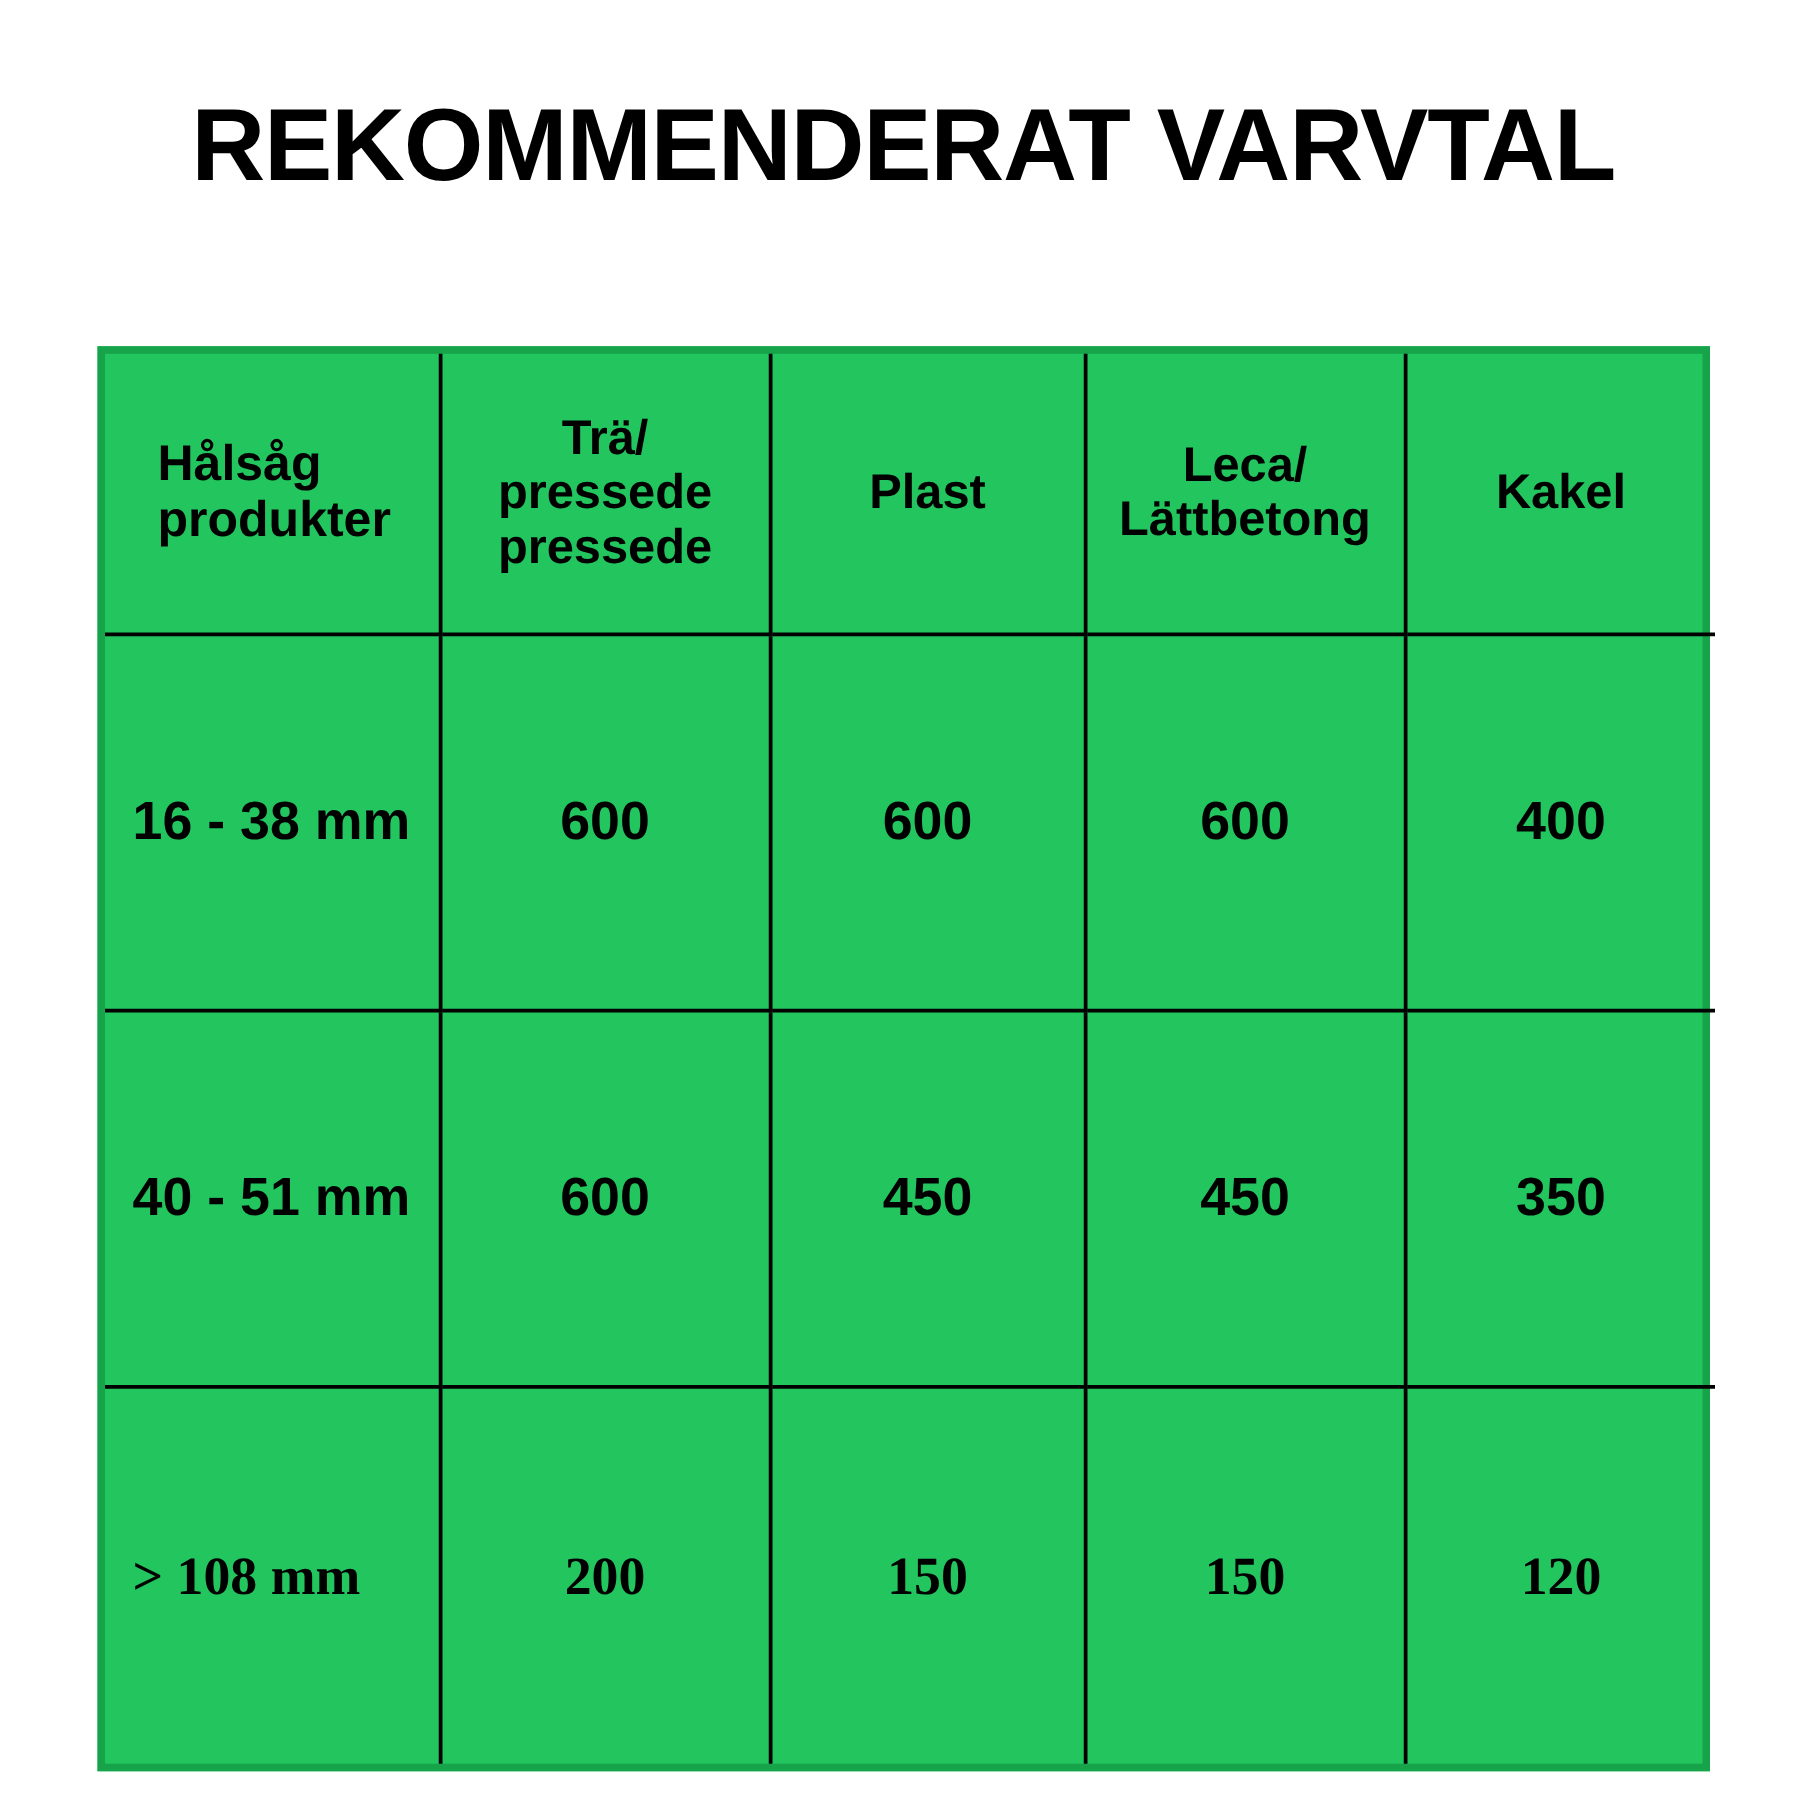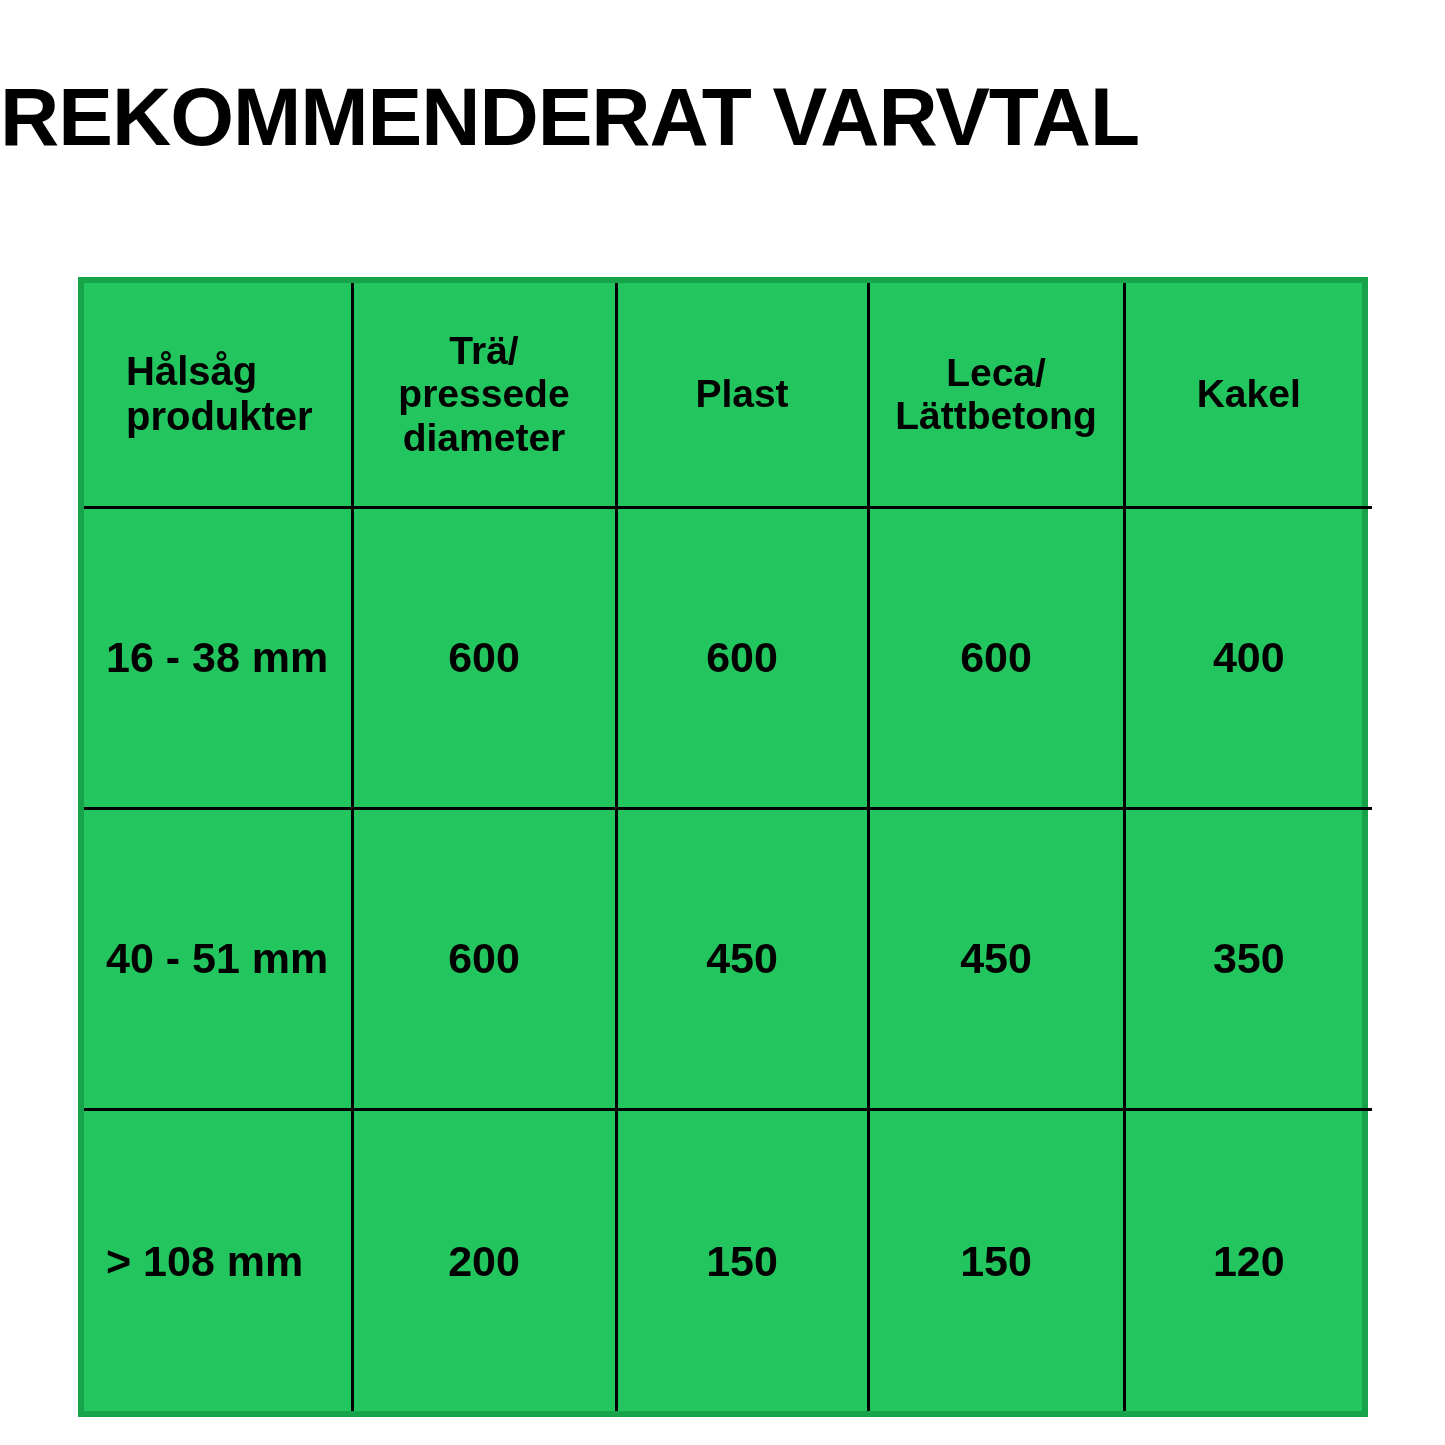--- a/index.html
+++ b/index.html
@@ -19,20 +19,21 @@
     width: 1445px;
     height: 1445px;
     box-sizing: border-box;
     position: relative;
   }
   .title {
     position: absolute;
     top: 74px;
     left: 0;
     width: 1445px;
+    text-align: center;
     font-size: 82px;
     font-weight: bold;
     letter-spacing: -1px;
     line-height: 1.05;
     white-space: nowrap;
   }
   .table-wrap {
     position: absolute;
     top: 277px;
     left: 78px;
@@ -58,21 +59,21 @@
     border: 3px solid #000000;
     font-weight: bold;
     vertical-align: middle;
     padding: 0 6px;
     box-sizing: border-box;
   }
   
   table.spec tr > *:first-child { border-left: none; }
   table.spec tr > *:last-child { border-right: none; }
   table.spec thead tr > * { border-top: none; }
-  table.spec tbody tr:last-child > * { border-bottom: none; }
+  table.spec tbody tr:last-child > * { border-bottom: none; font-family: Liberation Serif, serif; }
 
   thead th {
     height: 224px;
     font-size: 39px;
     line-height: 1.12;
     text-align: center;
   }
   thead th.left {
     text-align: left;
     padding-left: 42px;
@@ -109,21 +110,21 @@
           <col class="c4">
       </colgroup>
       <thead>
         <tr>
           <th class="left">
             <span class="hdr-line">Hålsåg</span>
             <span class="hdr-line">produkter</span>
           </th>
           <th>
             <span class="hdr-line">Trä/ pressede</span>
-            <span class="hdr-line">diameter</span>
+            <span class="hdr-line">pressede</span>
           </th>
           <th>
             <span class="hdr-line">Plast</span>
           </th>
           <th>
             <span class="hdr-line">Leca/</span>
             <span class="hdr-line">Lättbetong</span>
           </th>
           <th>
             <span class="hdr-line">Kakel</span>

